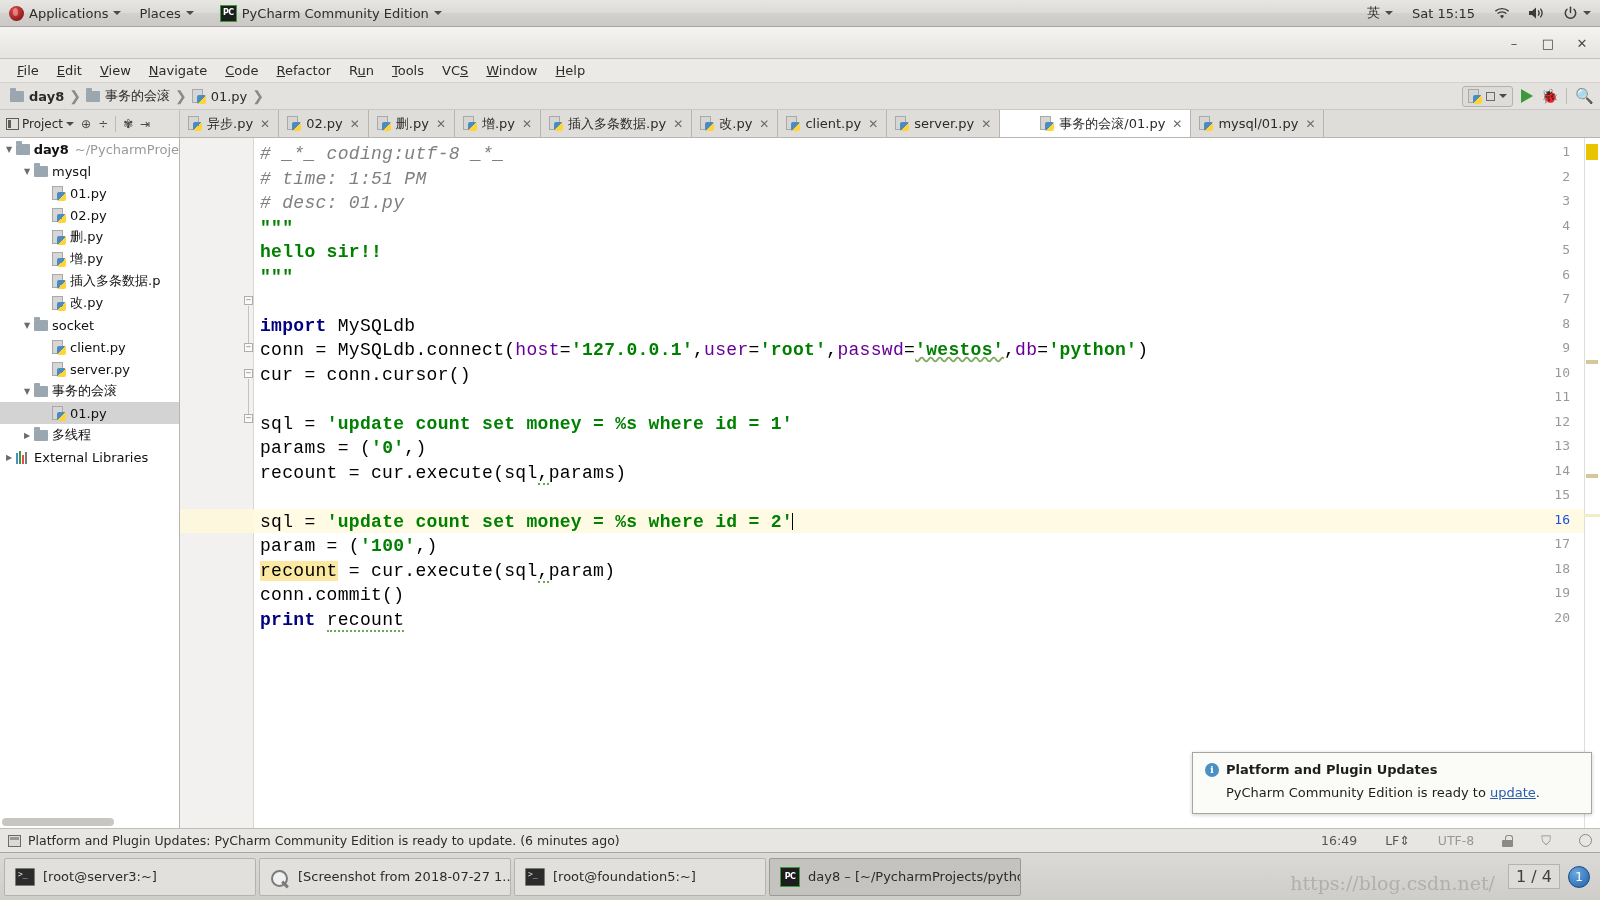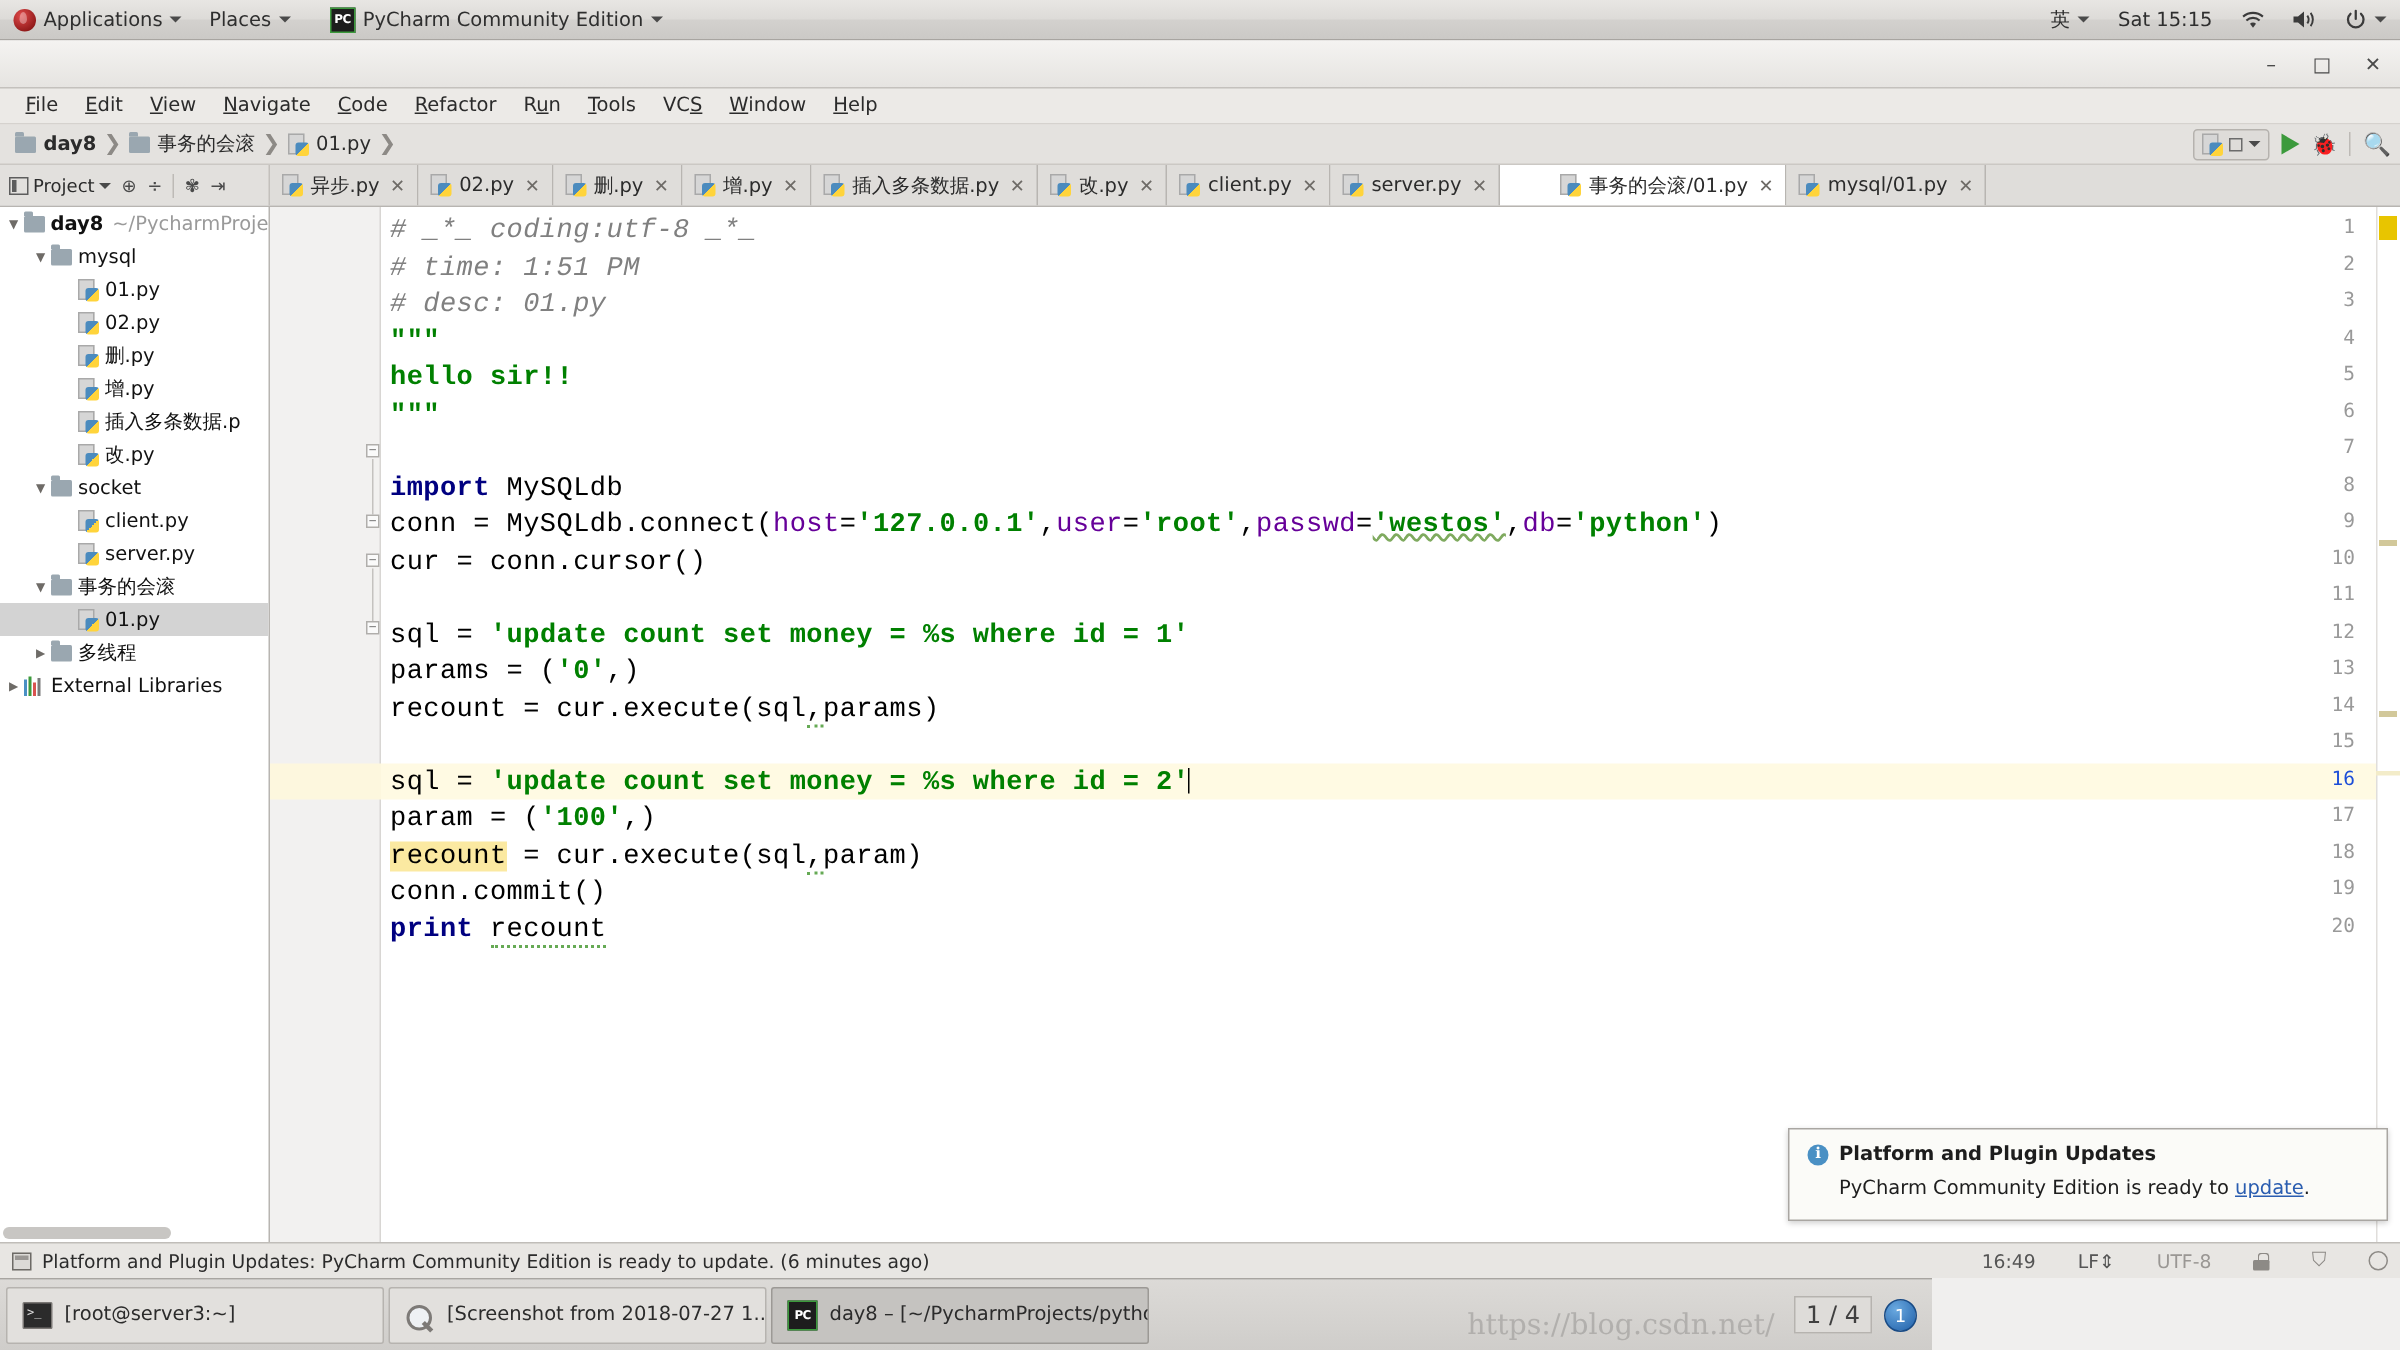--- a/index.html
+++ b/index.html
@@ -201,21 +201,21 @@
   .mini-win-ic::after { content:""; position:absolute; left:1px; top:1px; right:1px; height:3px; background:#9a9794; }
   #status-right { margin-left: auto; display: flex; align-items: center; gap: 28px; color: #555; }
   .sb-dim { color: #9a9794; }
   .lock-ic { width: 11px; height: 12px; position: relative; display:inline-block; }
   .lock-ic::before { content:""; position:absolute; bottom:0; width:11px; height:7px; background:#8d8a86; border-radius:1px; }
   .lock-ic::after { content:""; position:absolute; top:0; left:2.5px; width:6px; height:6px; border:1.5px solid #8d8a86; border-bottom:none; border-radius:3px 3px 0 0; }
   .circ-ic { width: 13px; height: 13px; border: 1.5px solid #8d8a86; border-radius: 50%; display:inline-block; }
 
   
   #taskbar {
-    position: absolute; left: 0; bottom: 0; width: 1288px; height: 48px;
+    position: absolute; left: 0; bottom: 0; width: 1600px; height: 48px;
     background: linear-gradient(to bottom, #dcdad7 0%, #cfcdca 100%);
     border-top: 1px solid #a8a5a1;
     display: flex; align-items: center; padding: 0 4px; gap: 3px;
   }
   .task-btn {
     height: 38px; display: flex; align-items: center; gap: 8px; padding: 0 10px;
     background: #e2e0dd; border: 1px solid #b6b3af; border-radius: 2px;
     font-size: 13px; color: #2b2b2b; white-space: nowrap; overflow: hidden;
     min-width: 252px; max-width: 252px; cursor: default;
   }
@@ -675,20 +675,24 @@
 <div id="taskbar">
   <div id="task-items" style="display:flex;align-items:center;gap:3px;">
       <div class="task-btn">
         <span class="term-ic"></span>
         <span>[root@server3:~]</span>
       </div>
       <div class="task-btn">
         <span class="shot-ic"></span>
         <span>[Screenshot from 2018-07-27 1...</span>
       </div>
+      <div class="task-btn">
+        <span class="term-ic"></span>
+        <span>[root@foundation5:~]</span>
+      </div>
       <div class="task-btn active">
         <span class="pc-task-ic">PC</span>
         <span>day8 – [~/PycharmProjects/pytho...</span>
       </div>
     </div>
   <div id="watermark">https://blog.csdn.net/</div>
   <div id="tb-right">
     <div class="pager">1 / 4</div>
     <div class="badge-blue">1</div>
   </div>

